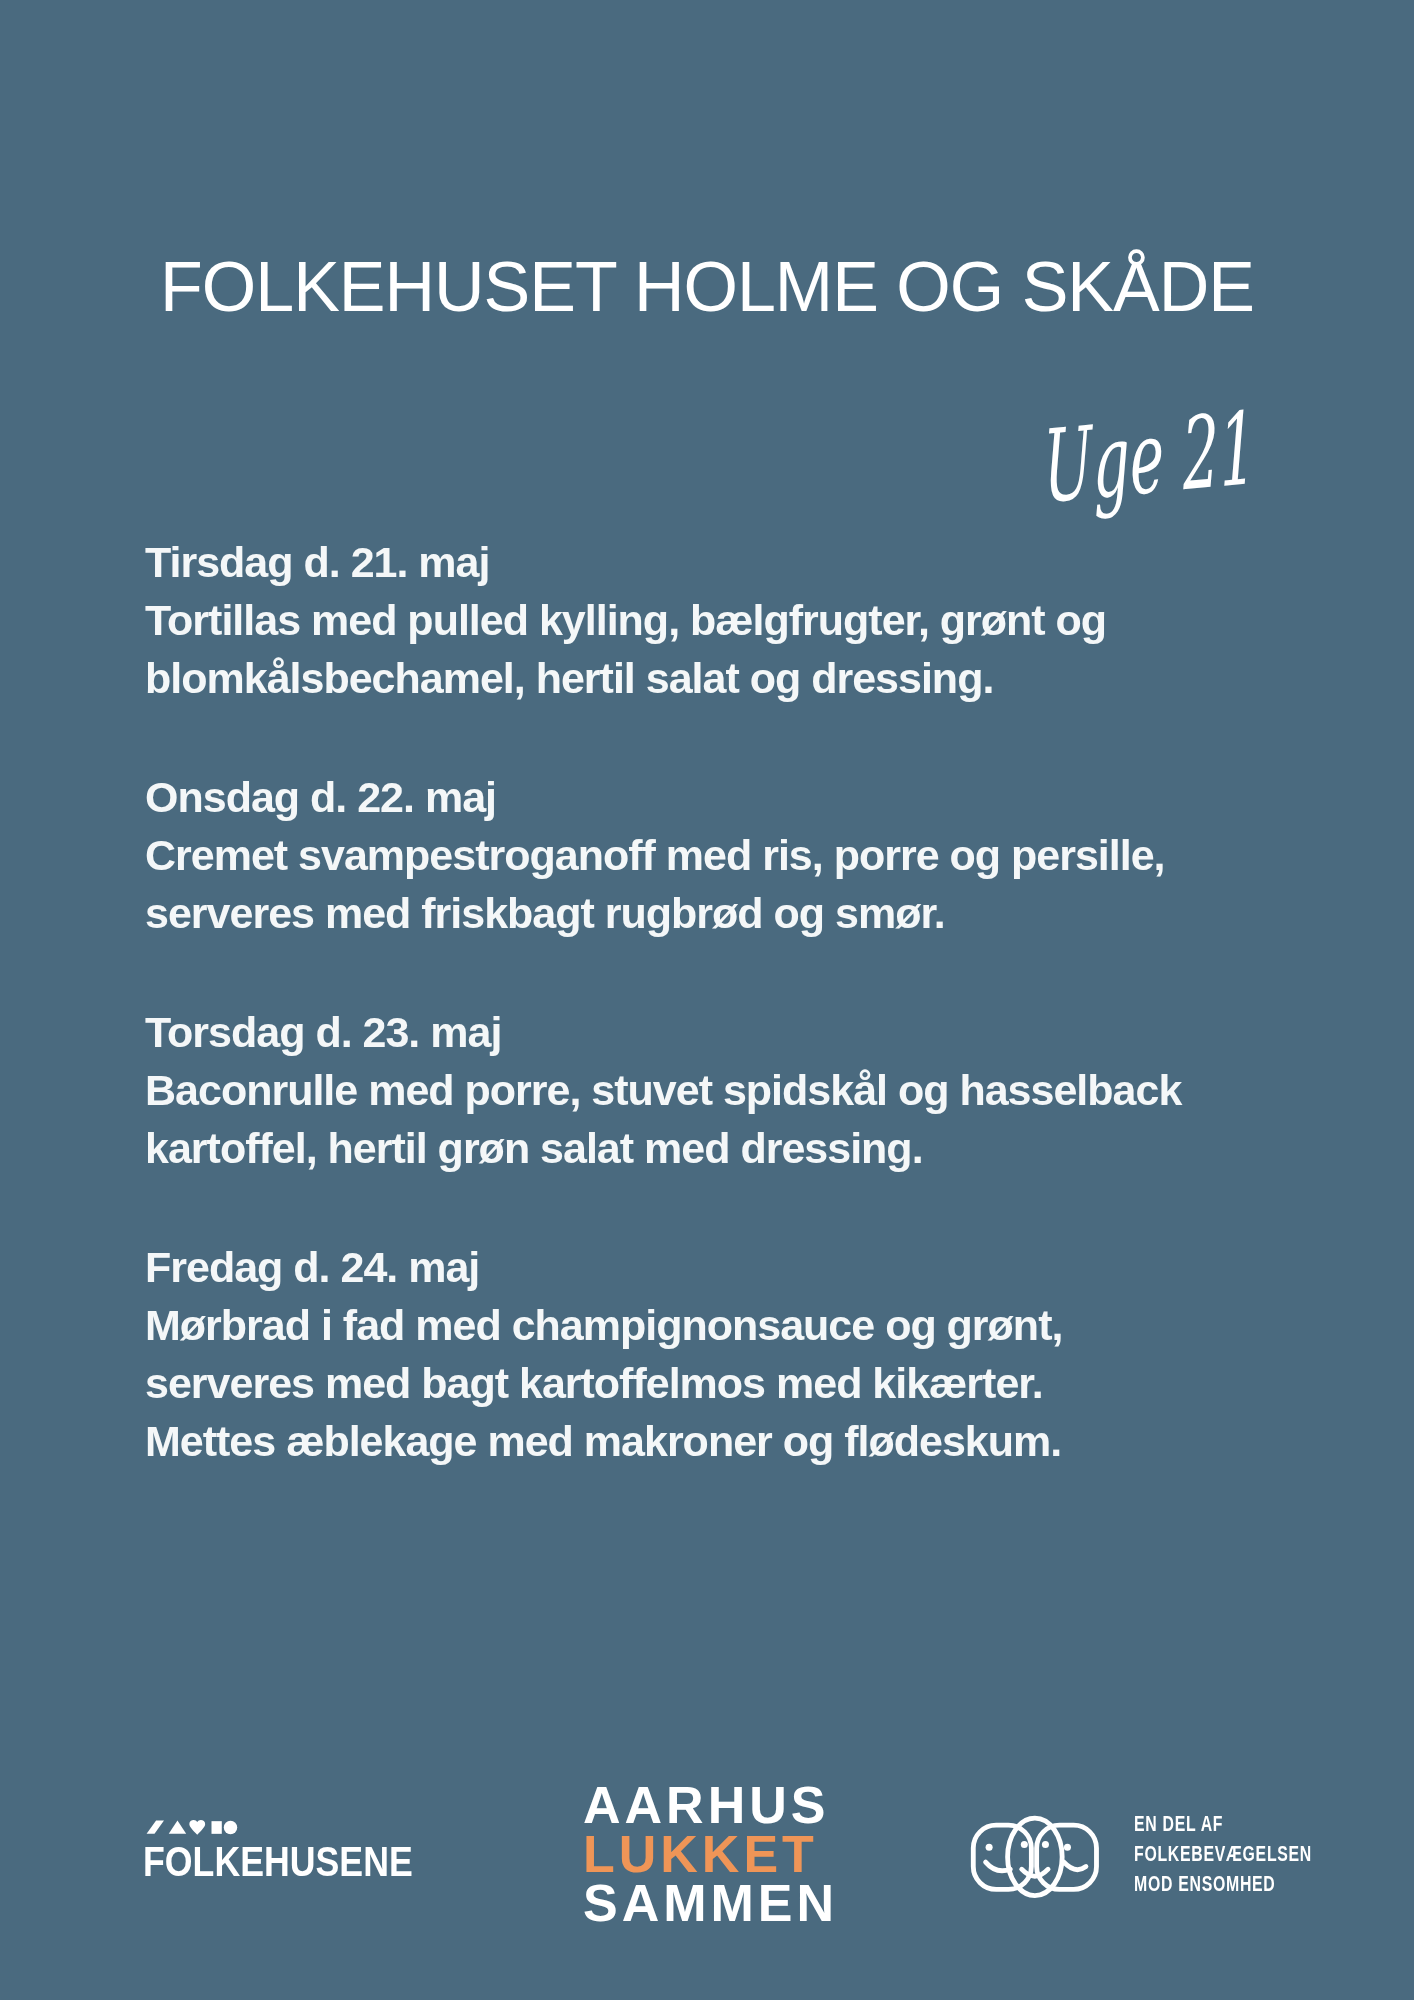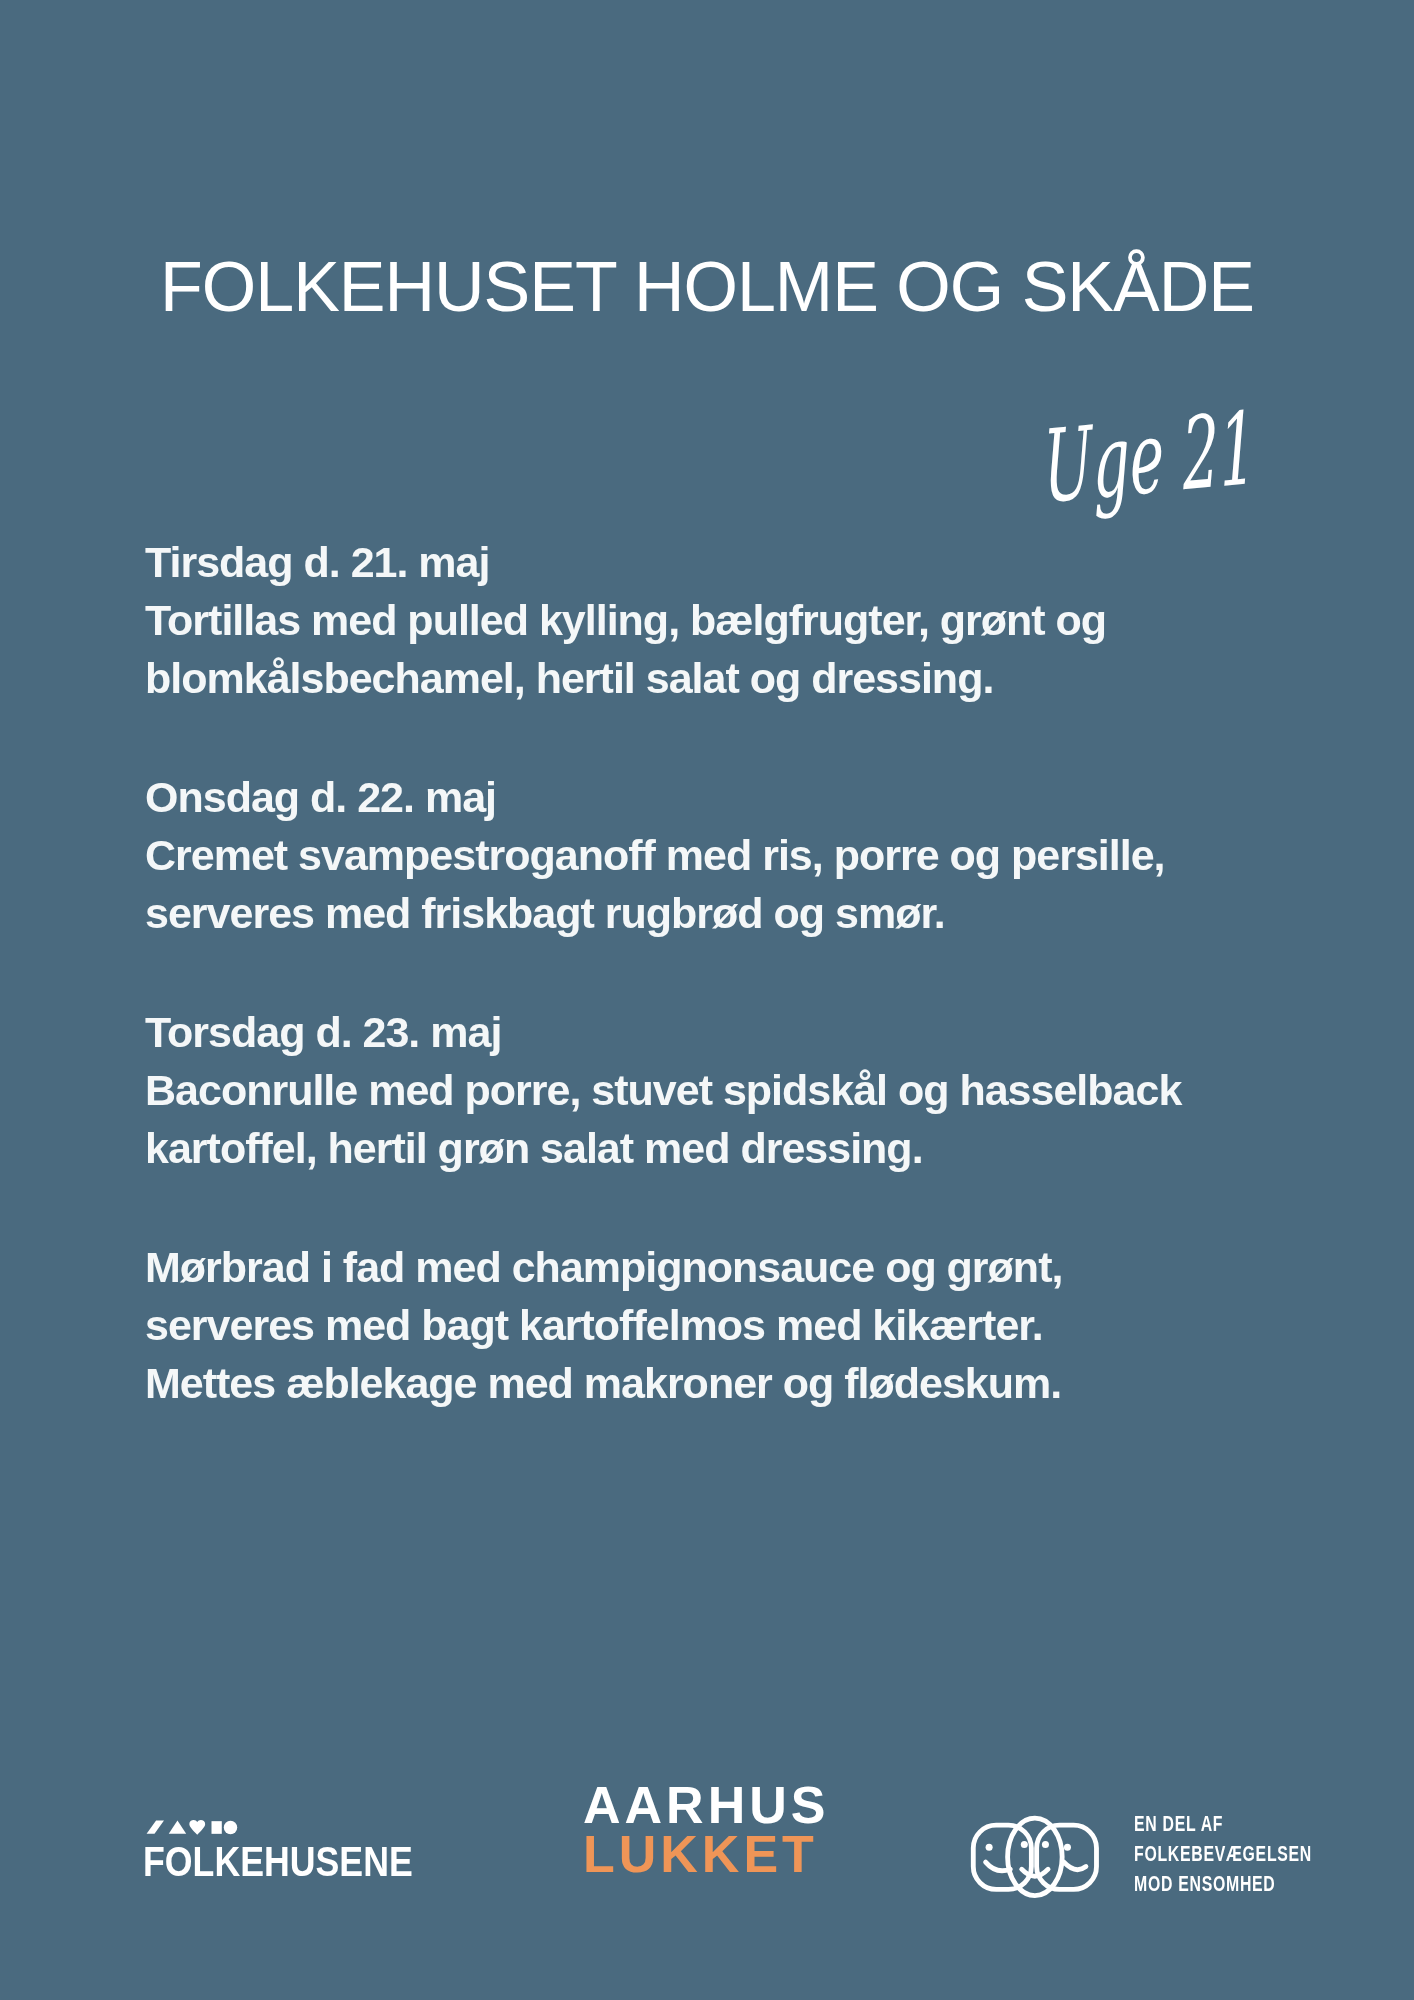--- a/index.html
+++ b/index.html
@@ -97,40 +97,42 @@
         <div class="day-title">Onsdag d. 22. maj</div>
         <div class="day-line">Cremet svampestroganoff med ris, porre og persille,</div>
         <div class="day-line">serveres med friskbagt rugbrød og smør.</div>
       </div>
       <div class="day">
         <div class="day-title">Torsdag d. 23. maj</div>
         <div class="day-line">Baconrulle med porre, stuvet spidskål og hasselback</div>
         <div class="day-line">kartoffel, hertil grøn salat med dressing.</div>
       </div>
       <div class="day">
+        <div class="day-title">Fredag d. 24. maj</div>
         <div class="day-line">Mørbrad i fad med champignonsauce og grønt,</div>
         <div class="day-line">serveres med bagt kartoffelmos med kikærter.</div>
         <div class="day-line">Mettes æblekage med makroner og flødeskum.</div>
       </div>
     </div>
 
   <div class="folkehusene">
     <svg class="fh-icons" width="95" height="19" viewBox="0 0 120 24" fill="#ffffff" xmlns="http://www.w3.org/2000/svg">
       <polygon points="2,20 14,3 24,3 12,20"></polygon>
       <polygon points="30,20 41,3 52,20"></polygon>
       <path d="M66,21 C60,15 56,11 56,7.5 C56,4.5 58.5,2.5 61.5,2.5 C63.5,2.5 65,3.5 66,5 C67,3.5 68.5,2.5 70.5,2.5 C73.5,2.5 76,4.5 76,7.5 C76,11 72,15 66,21 Z"></path>
       <rect x="84" y="4" width="13" height="16"></rect>
       <circle cx="108" cy="12" r="8.5"></circle>
     </svg>
     <div class="fh-text">FOLKEHUSENE</div>
   </div>
 
   <div class="aarhus">
     <div class="l1">AARHUS</div>
     <div class="l2">LUKKET</div>
+    <div class="l3">SAMMEN</div>
   </div>
 
   <div class="movement">
     <svg class="faces-svg" width="132" height="88" viewBox="0 0 300 200" xmlns="http://www.w3.org/2000/svg" fill="none" stroke="#ffffff" stroke-width="11" stroke-linecap="round">
       <rect x="12" y="30" width="132" height="146" rx="52"></rect>
       <rect x="156" y="30" width="136" height="146" rx="52"></rect>
       <ellipse cx="152" cy="102" rx="62" ry="88"></ellipse>
       <g fill="#ffffff" stroke="none">
         <circle cx="48" cy="80" r="8"></circle>
         <circle cx="128" cy="74" r="8"></circle>

